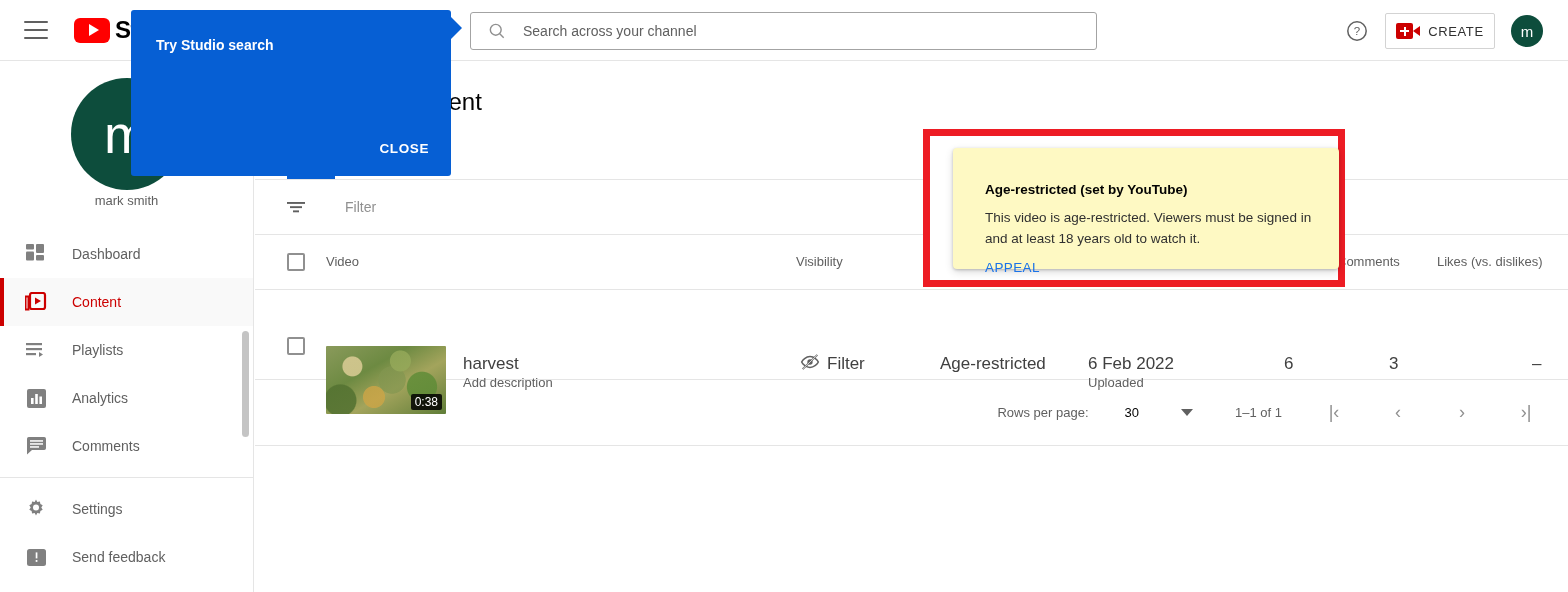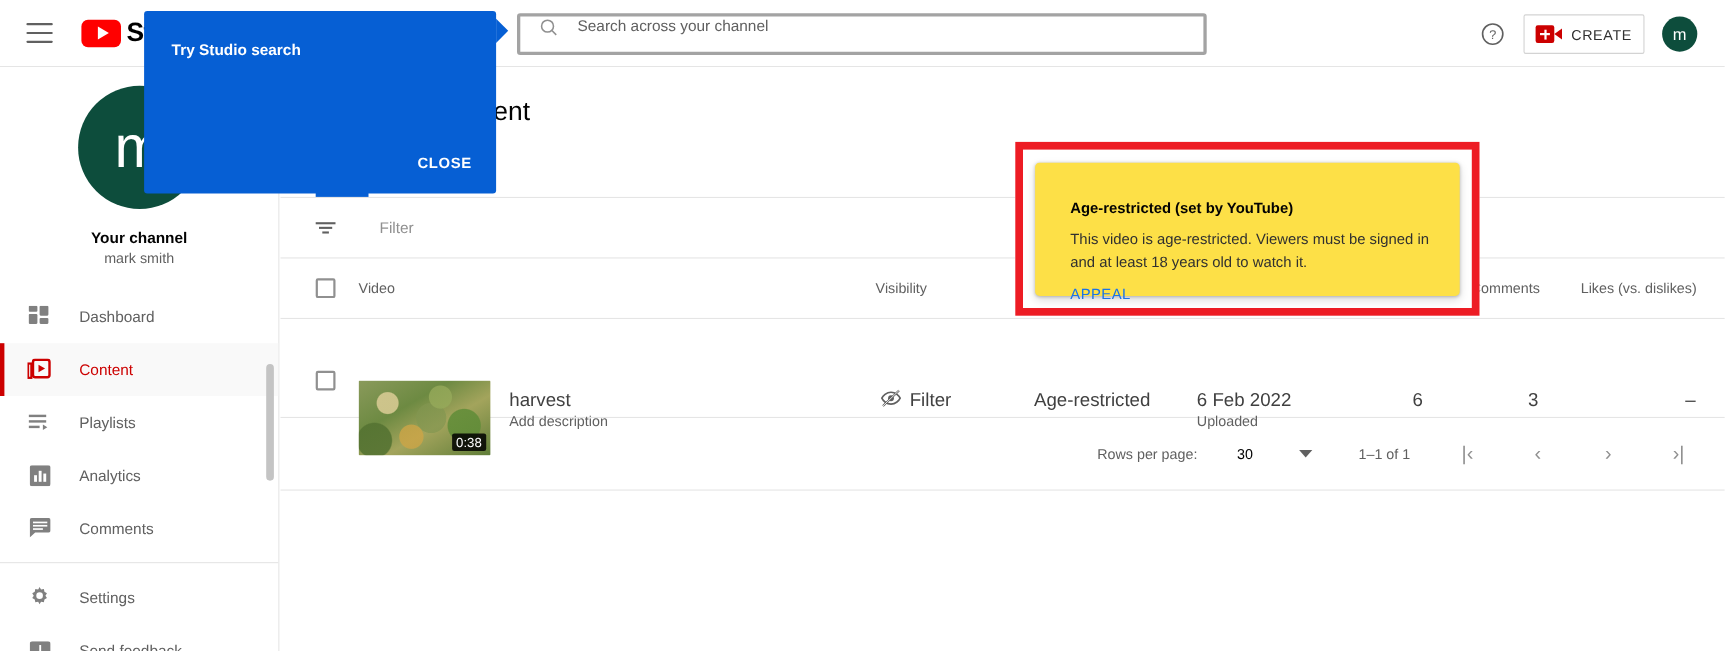--- a/index.html
+++ b/index.html
@@ -34,22 +34,22 @@
     border-top: 6px solid transparent; border-bottom: 6px solid transparent;
     margin-left: 3px;
   }
   .studio-word {
     font-size: 24px; font-weight: bold; color: #000; margin-left: 5px;
     letter-spacing: -0.5px; white-space: nowrap;
   }
 
   .searchbox {
     position: absolute; left: 470px; top: 12px; width: 627px; height: 38px;
-    border: 3px solid #a3a3a3; border-radius: 3px; background: #fff;
-    display: flex; cursor: text;
+    border: 1px solid #a3a3a3; border-radius: 3px; background: #fff;
+    display: flex; align-items: center; cursor: text;
   }
   .search-icon { margin-left: 16px; width: 20px; height: 20px; flex: none; }
   .search-ph { font-size: 14px; color: #606060; margin-left: 16px; }
 
   .help-icon {
     position: absolute; left: 1345px; top: 19px; width: 24px; height: 24px; cursor: pointer;
   }
   .create-btn {
     position: absolute; left: 1385px; top: 13px; width: 110px; height: 36px;
     border: 1px solid #d3d3d3; border-radius: 2px; background: #fff;
@@ -198,22 +198,22 @@
     position: absolute; right: 22px; top: 131px; font-size: 13.5px;
     font-weight: bold; letter-spacing: .6px; cursor: pointer;
   }
 
   
   .redbox {
     position: absolute; left: 923px; top: 129px; width: 422px; height: 158px;
     border: 7px solid #ed1c24; background: #fff; z-index: 30;
   }
   .age-card {
-    position: absolute; left: 11px; top: 12px; width: 386px; height: 121px;
-    background: #fde047; border-radius: 4px;
+    position: absolute; left: 23px; top: 12px; width: 386px; height: 121px;
+    background: #fef9c3; border-radius: 4px;
     box-shadow: 0 1px 3px rgba(0,0,0,.22), 0 3px 9px rgba(0,0,0,.14);
   }
   .age-title { position: absolute; left: 32px; top: 34px; font-size: 13.5px; font-weight: bold; color: #030303; }
   .age-desc {
     position: absolute; left: 32px; top: 60px; width: 350px;
     font-size: 13.5px; color: #303030; line-height: 20.5px;
   }
   .age-appeal {
     position: absolute; left: 32px; top: 112px; font-size: 13.5px;
     font-weight: 500; color: #1a73e8; letter-spacing: .4px; cursor: pointer;
@@ -264,21 +264,20 @@
     <div class="avatar-top">
       <span>m</span>
     </div>
   </div>
 
   <div class="sidebar">
     <div class="channel-block">
       <div class="channel-avatar">
         <span>m</span>
       </div>
-      <div class="channel-title">Your channel</div>
       <div class="channel-sub">mark smith</div>
     </div>
 
     <div class="nav">
       <div class="nav-item">
         <span class="nav-icon">
           <svg width="20" height="20" viewBox="0 0 20 20">
             <rect x="0" y="0" width="8" height="5.5" rx="1" fill="#808080"></rect>
             <rect x="10" y="0" width="8" height="9" rx="1" fill="#808080"></rect>
             <rect x="0" y="7.5" width="8" height="9" rx="1" fill="#808080"></rect>

